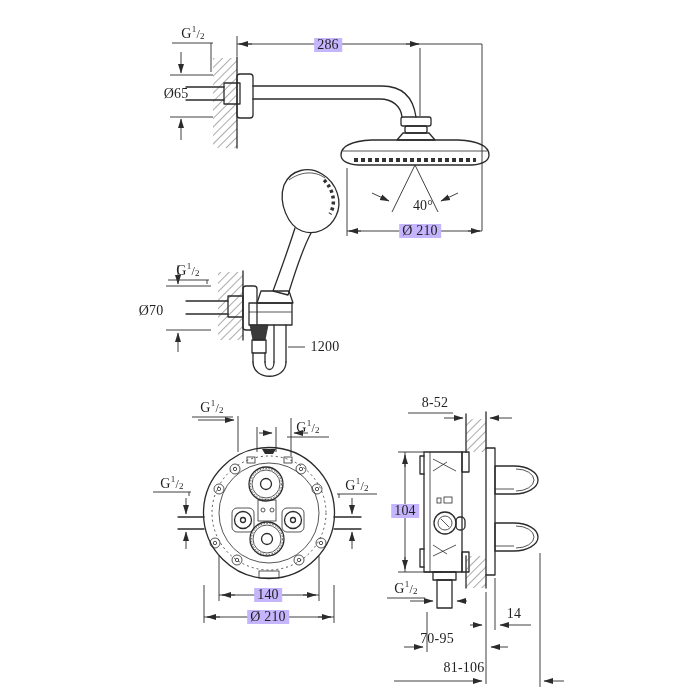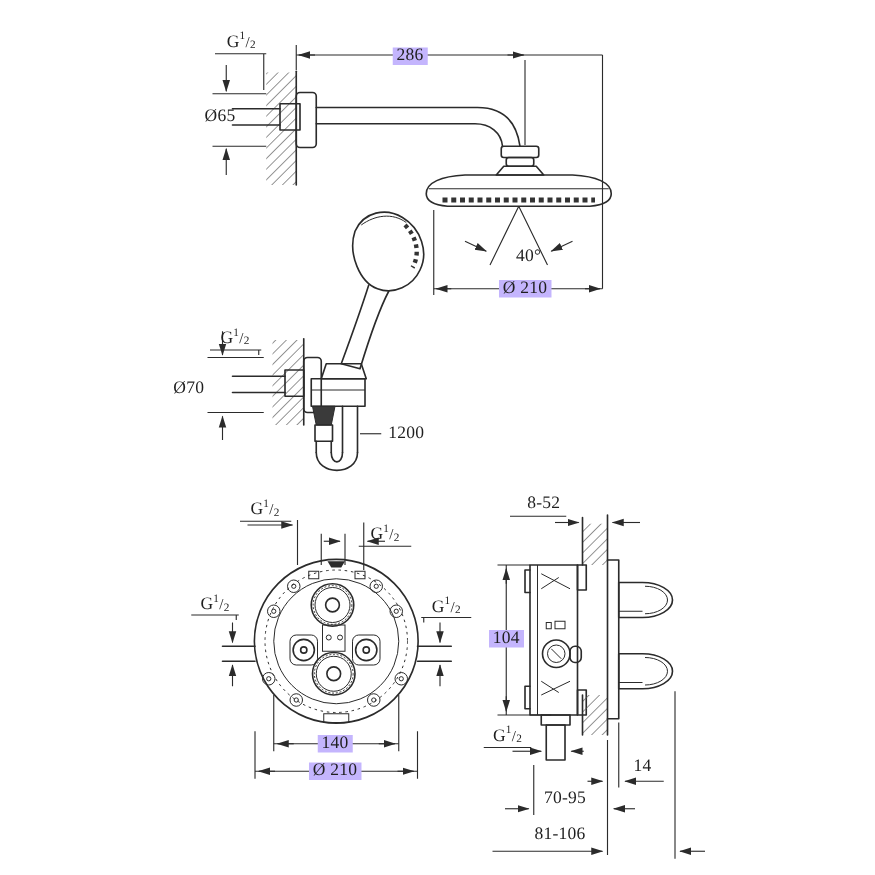--- a/index.html
+++ b/index.html
@@ -303,16 +303,16 @@
   <div class="lbl" style="left:308px;top:427px"><span>G</span><span class="sup">1</span><span class="mid">/</span><span class="sub">2</span></div>
   <div class="lbl" style="left:172px;top:483px"><span>G</span><span class="sup">1</span><span class="mid">/</span><span class="sub">2</span></div>
   <div class="lbl" style="left:357px;top:485px"><span>G</span><span class="sup">1</span><span class="mid">/</span><span class="sub">2</span></div>
   <div class="lbl bgw" style="left:268px;top:595px">140</div>
   <div class="lbl bgw" style="left:268px;top:617px">Ø 210</div>
 
   <div class="lbl" style="left:435px;top:403px">8-52</div>
   <div class="lbl bgw" style="left:405px;top:511px">104</div>
   <div class="lbl" style="left:406px;top:588px"><span>G</span><span class="sup">1</span><span class="mid">/</span><span class="sub">2</span></div>
   <div class="lbl" style="left:514px;top:614px">14</div>
-  <div class="lbl" style="left:452px;top:639px">70-95</div>
-  <div class="lbl" style="left:448px;top:668px">81-106</div>
+  <div class="lbl" style="left:437px;top:639px">70-95</div>
+  <div class="lbl" style="left:464px;top:668px">81-106</div>
 
 </div>
 
 </body></html>

